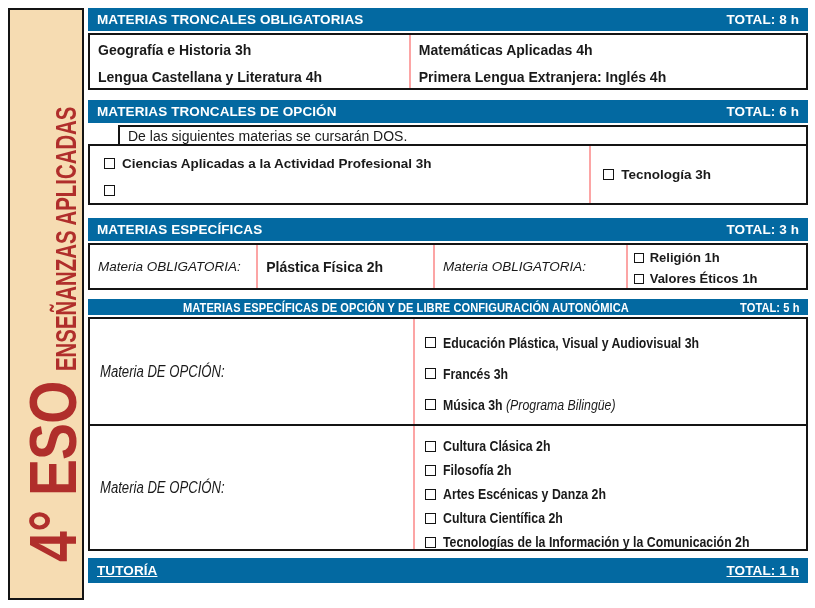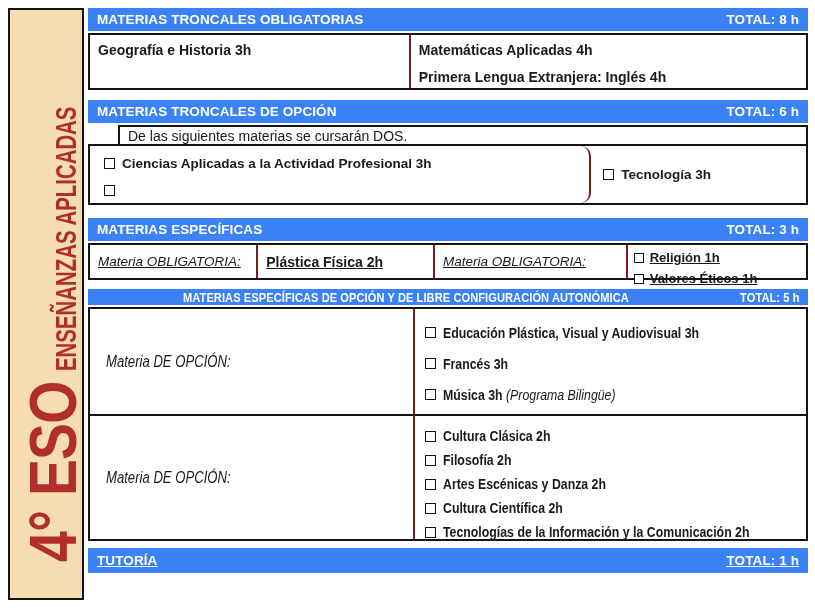--- a/index.html
+++ b/index.html
@@ -27,70 +27,70 @@
   .sb-sub {
     display:inline-block; font-weight:bold; font-size:30px; line-height:1;
     color:#b02e2b;
     transform:scaleX(0.68); transform-origin:left center;
   }
 
   
   .content { position:absolute; left:88px; top:8px; width:720px; }
 
   .bar {
-    background:#3b82f6; color:#ffffff; font-weight:bold;
+    background:#0369a1; color:#ffffff; font-weight:bold;
     height:23px; padding:0 9px; margin-bottom:2px;
     display:flex; align-items:center; justify-content:space-between;
     font-size:13.5px; letter-spacing:0.1px;
   }
   .bar .t-right { font-size:13.5px; }
 
   .tbl { border:2px solid #141414; display:flex; background:#fff; }
   .cell { padding:2px 8px; }
-  .v-div { border-right:2px solid #7f1d1d; }
+  .v-div { border-right:2px solid #fca5a5; }
 
   .bold-line { font-weight:bold; font-size:14px; line-height:27px; white-space:nowrap; }
 
   
   .s1-body { height:57px; }
   .s1-c1 { width:44.8%; }
   .s1-c2 { width:55.2%; }
 
   
   .s2-note { border:2px solid #141414; border-bottom:none; height:19px;
              font-size:14px; display:flex; align-items:center; padding:4px 8px;margin-left:30px; }
   .s2-opts { height:61px; }
-  .s2-left { width:70%; padding:4px 8px 16px 14px;border-radius:10px; }
+  .s2-left { width:70%; padding:4px 8px 16px 14px; }
   .s2-right { width:30%; display:flex; align-items:center; padding-left:12px; }
   .opt { display:flex; align-items:center; white-space:nowrap; }
   .s2-left .opt { height:27px; }
   .opt-label { font-weight:bold; font-size:13.5px; }
   .cb {
     flex:0 0 auto; width:11px; height:11px; border:1.7px solid #141414;
     background:#fff; margin-right:7px; display:inline-block;
   }
 
   
-  .s3-body { height:37px;text-decoration:underline; }
+  .s3-body { height:47px; }
   .s3-l1 { width:23.5%; display:flex; align-items:center; }
   .s3-v1 { width:24.7%; display:flex; align-items:center; font-weight:bold; font-size:14px; }
   .s3-l2 { width:26.9%; display:flex; align-items:center; }
   .s3-opts { width:24.9%; padding:2px 4px 0 6px; }
   .s3-opts .opt { height:21px; }
   .s3-opts .cb { width:10px; height:10px; margin-right:6px; }
   .s3-opts .opt-label { font-size:13px; }
   .it-label { font-style:italic; font-size:13.5px; white-space:nowrap; }
 
   
   .s4 .bar { height:16px;justify-content:flex-end; }
   .condL { display:inline-block; transform:scaleX(0.82); transform-origin:left center; white-space:nowrap; }
   .condR { display:inline-block; transform:scaleX(0.82); transform-origin:right center; white-space:nowrap; }
   .s4-row1 { height:107px; border-bottom:none; }
   .s4-row2 { height:127px; }
-  .s4-label { width:45.4%; display:flex; align-items:center; padding-left:16px; }
+  .s4-label { width:45.4%; display:flex; align-items:center; padding-left:10px; }
   .s4-label .it-label { font-size:16px; }
   .s4-opts { width:54.6%; padding:8px 0 0 10px; }
   .s4-row1 .opt { height:31px; }
   .s4-row2 .opt { height:24px; }
   .s4-opts .opt-label { font-size:14px; }
   .s4 .cond-txt { display:inline-block; transform:scaleX(0.88); transform-origin:left center; white-space:nowrap; }
   .note-it { font-style:italic; font-weight:normal; }
 
   
   .sec-1 { margin-bottom:10px; }
@@ -110,20 +110,21 @@
 <div class="content">
 
   <section class="sec-1">
     <header class="bar">
       <span>MATERIAS TRONCALES OBLIGATORIAS</span>
       <span class="t-right">TOTAL: 8 h</span>
     </header>
     <div class="tbl s1-body">
       <div class="cell v-div s1-c1">
         <div class="bold-line">Geografía e Historia 3h</div>
+        <div class="bold-line">Lengua Castellana y Literatura 4h</div>
       </div>
       <div class="cell s1-c2">
         <div class="bold-line">Matemáticas Aplicadas 4h</div>
         <div class="bold-line">Primera Lengua Extranjera: Inglés 4h</div>
       </div>
     </div>
   </section>
 
   <section class="sec-2">
     <header class="bar">

